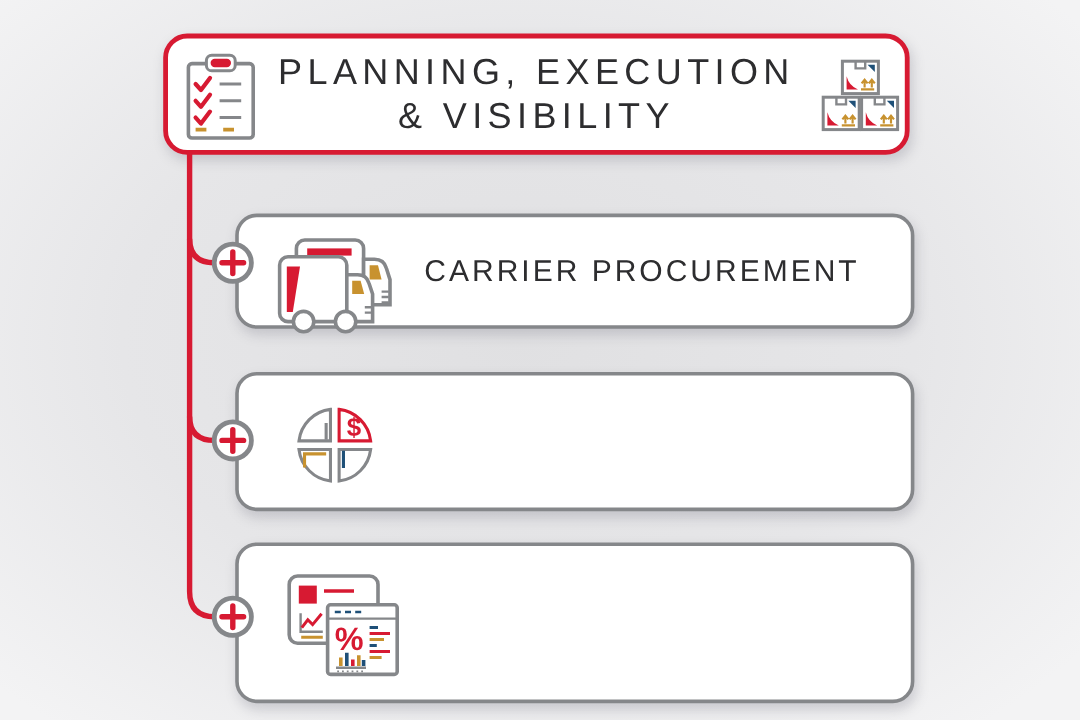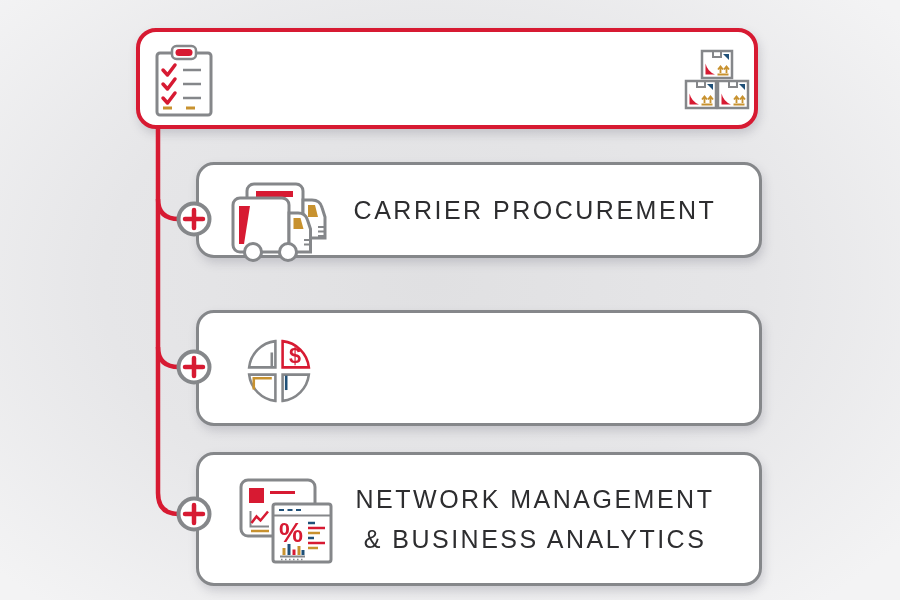--- a/index.html
+++ b/index.html
@@ -20,21 +20,21 @@
     border: 4px solid #d71a32;
     box-shadow: 2px 5px 10px rgba(125,125,138,0.30);
     z-index: 2;
   }
   .child-node {
     left: 196px; width: 566px;
     border: 3px solid #85878a; border-radius: 18px;
     box-shadow: 2px 5px 10px rgba(125,125,138,0.30);
     z-index: 2;
   }
-  .child-1 { top: 162px; height: 96px; }
+  .child-1 { top: 178px; height: 96px; }
   .child-2 { top: 310px; height: 116px; }
   .child-3 { top: 452px; height: 134px; }
 
   .root-title {
     position: absolute; left: 80px; right: 80px; top: 0; bottom: 0;
     display: flex; flex-direction: column; justify-content: center;
     text-align: center; color: #2d2d2f;
     font-size: 30px; letter-spacing: 4.5px; line-height: 37px;
     white-space: nowrap;
   }
@@ -93,20 +93,24 @@
         <rect x="19" y="3" width="24" height="13" rx="4.5" fill="#ffffff" stroke="#85878a" stroke-width="2.5"></rect>
         <rect x="22.5" y="6" width="17" height="7" rx="3.5" fill="#d71a32"></rect>
         <path d="M10,27 l4.5,5 7.5,-10" fill="none" stroke="#d71a32" stroke-width="3.5" stroke-linecap="round" stroke-linejoin="round"></path>
         <path d="M10,41 l4.5,5 7.5,-10" fill="none" stroke="#d71a32" stroke-width="3.5" stroke-linecap="round" stroke-linejoin="round"></path>
         <path d="M10,55 l4.5,5 7.5,-10" fill="none" stroke="#d71a32" stroke-width="3.5" stroke-linecap="round" stroke-linejoin="round"></path>
         <path d="M30,27 H48 M30,41 H48 M30,55 H48" stroke="#85878a" stroke-width="2.5"></path>
         <path d="M10,65 h9 M33,65 h9" stroke="#c8922f" stroke-width="3"></path>
       </svg>
     </span>
 
+    <div class="root-title">
+      <span>PLANNING, EXECUTION</span>
+      <span>&amp; VISIBILITY</span>
+    </div>
 
     <span class="icon icon-packages">
       <svg width="66" height="62" viewBox="0 0 66 62">
 
         <rect x="18" y="2" width="30" height="27" fill="#ffffff" stroke="#85878a" stroke-width="2.5"></rect>
         <path d="M29,2 v6 h8 v-6" fill="none" stroke="#85878a" stroke-width="2"></path>
         <polygon points="39,5 45,5 45,11" fill="#1f5078"></polygon>
         <path d="M21.5,25.5 V14.5 Q23.5,22.5 31,25.5 Z" fill="#d71a32"></path>
         <path d="M33.5,25.5 h11" stroke="#c8922f" stroke-width="2"></path>
         <path d="M36.5,24 V18 M34,20.5 L36.5,17.5 L39,20.5 M42.5,24 V18 M40,20.5 L42.5,17.5 L45,20.5" fill="none" stroke="#c8922f" stroke-width="1.8"></path>
@@ -186,19 +190,15 @@
         <path d="M69,70 h10" stroke="#c8922f" stroke-width="2.5"></path>
         <path d="M45,77 V70" stroke="#c8922f" stroke-width="3"></path>
         <path d="M50,77 V66" stroke="#1f5078" stroke-width="3"></path>
         <path d="M55,77 V71.5" stroke="#d71a32" stroke-width="3"></path>
         <path d="M60,77 V68" stroke="#c8922f" stroke-width="3"></path>
         <path d="M64,77 V72" stroke="#1f5078" stroke-width="3"></path>
         <path d="M41,78.5 H66" stroke="#85878a" stroke-width="2"></path>
         <path d="M42,81.5 H64" stroke="#85878a" stroke-width="1.5" stroke-dasharray="1.5,2.5"></path>
       </svg>
     </span>
-    <div class="node-label">
-      <span>NETWORK MANAGEMENT</span>
-      <span>&amp; BUSINESS ANALYTICS</span>
-    </div>
   </div>
 
 </div>
 
 </body></html>

